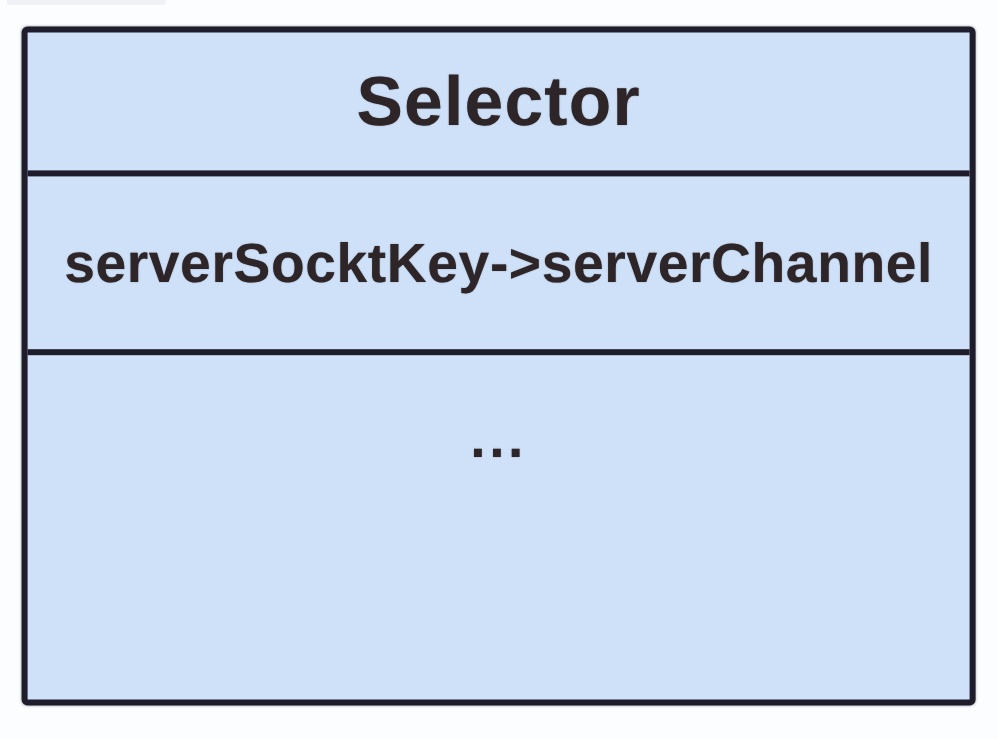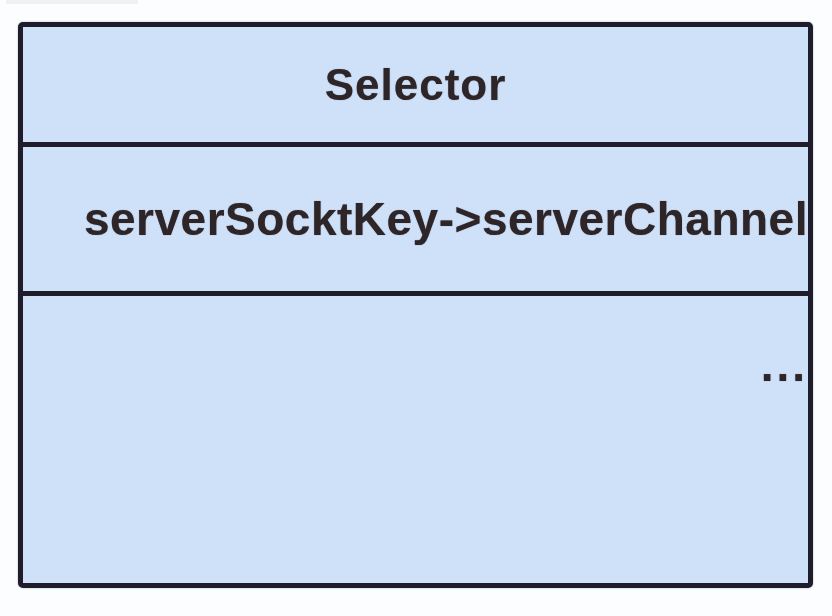--- a/index.html
+++ b/index.html
@@ -44,30 +44,29 @@
   }
   .row {
     display: flex;
     align-items: center;
     justify-content: center;
     box-sizing: border-box;
     overflow: hidden;
   }
   .row + .row {
     border-top: 5px solid var(--box_border, #1f1c2b);
-    justify-content: flex-end;
   }
   .label {
     color: var(--text_color, #2e2528);
     font-weight: 700;
     white-space: nowrap;
     text-shadow: 0 0 1px rgba(42,32,40,0.55);
   }
   .header-label {
-    font-size: 44px;
+    font-size: 58px;
     letter-spacing: 1px;
   }
   .mapping-label {
     font-size: 46px;
     letter-spacing: 0.5px;
   }
   .ellipsis-label {
     font-size: 46px;
     letter-spacing: 3px;
   }

